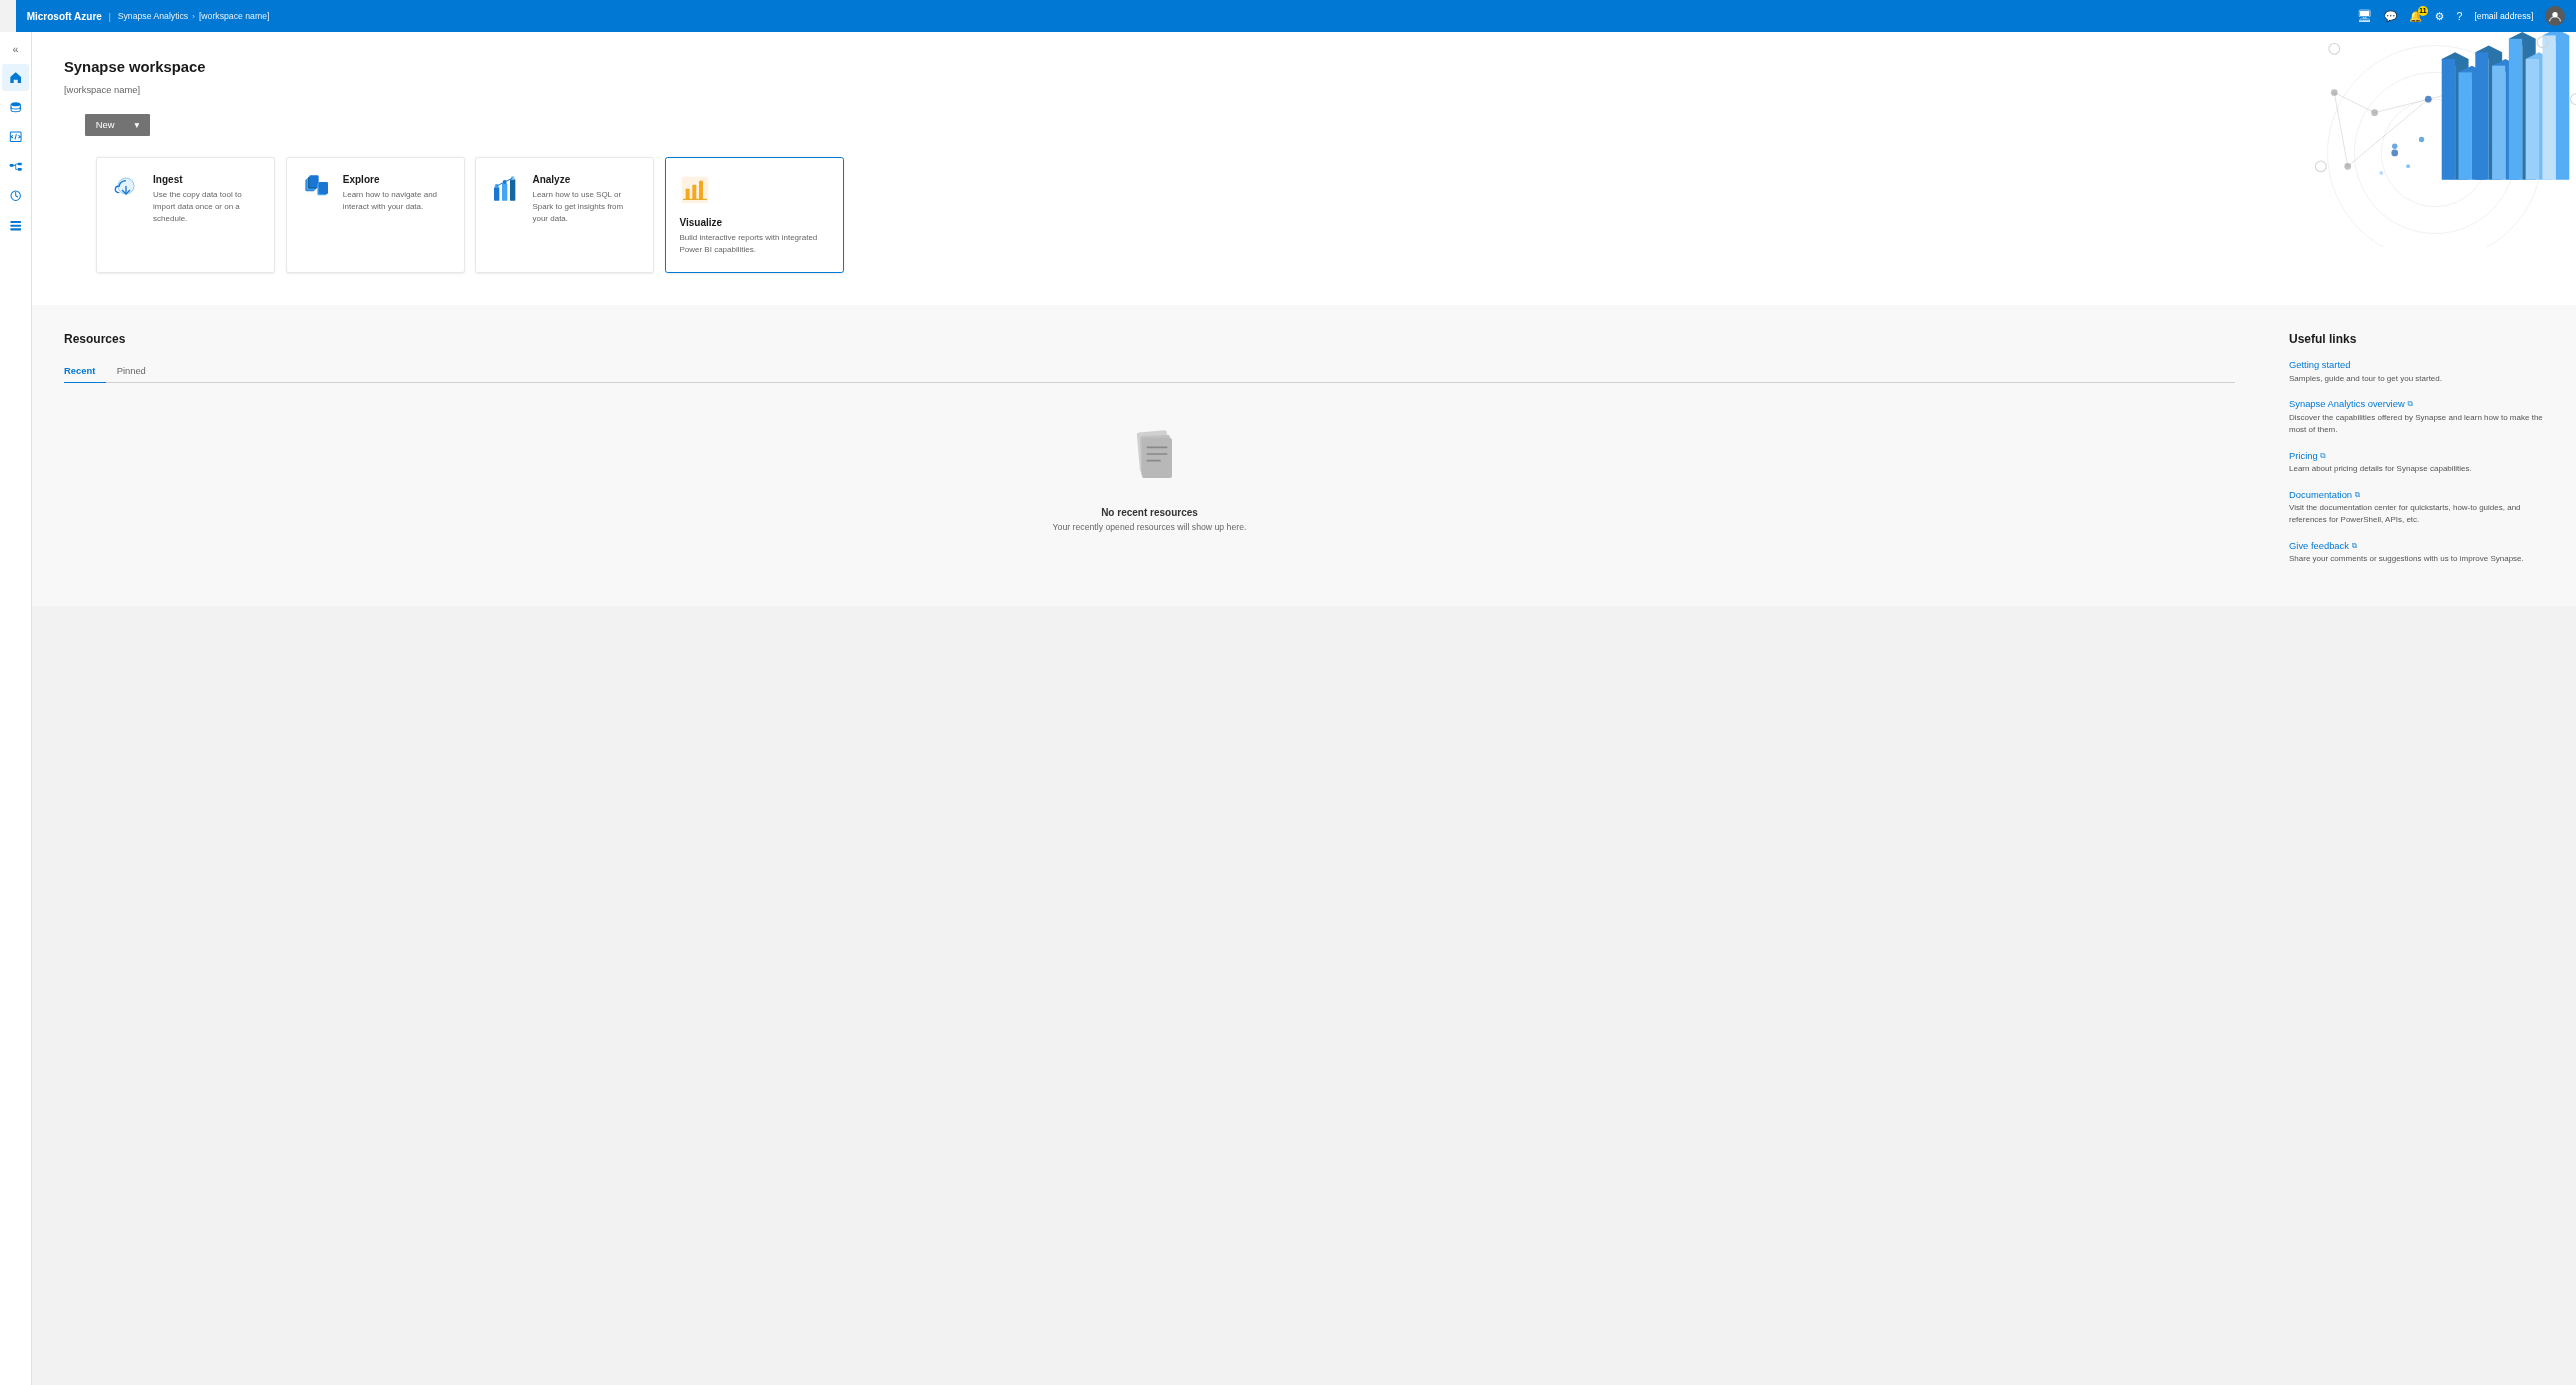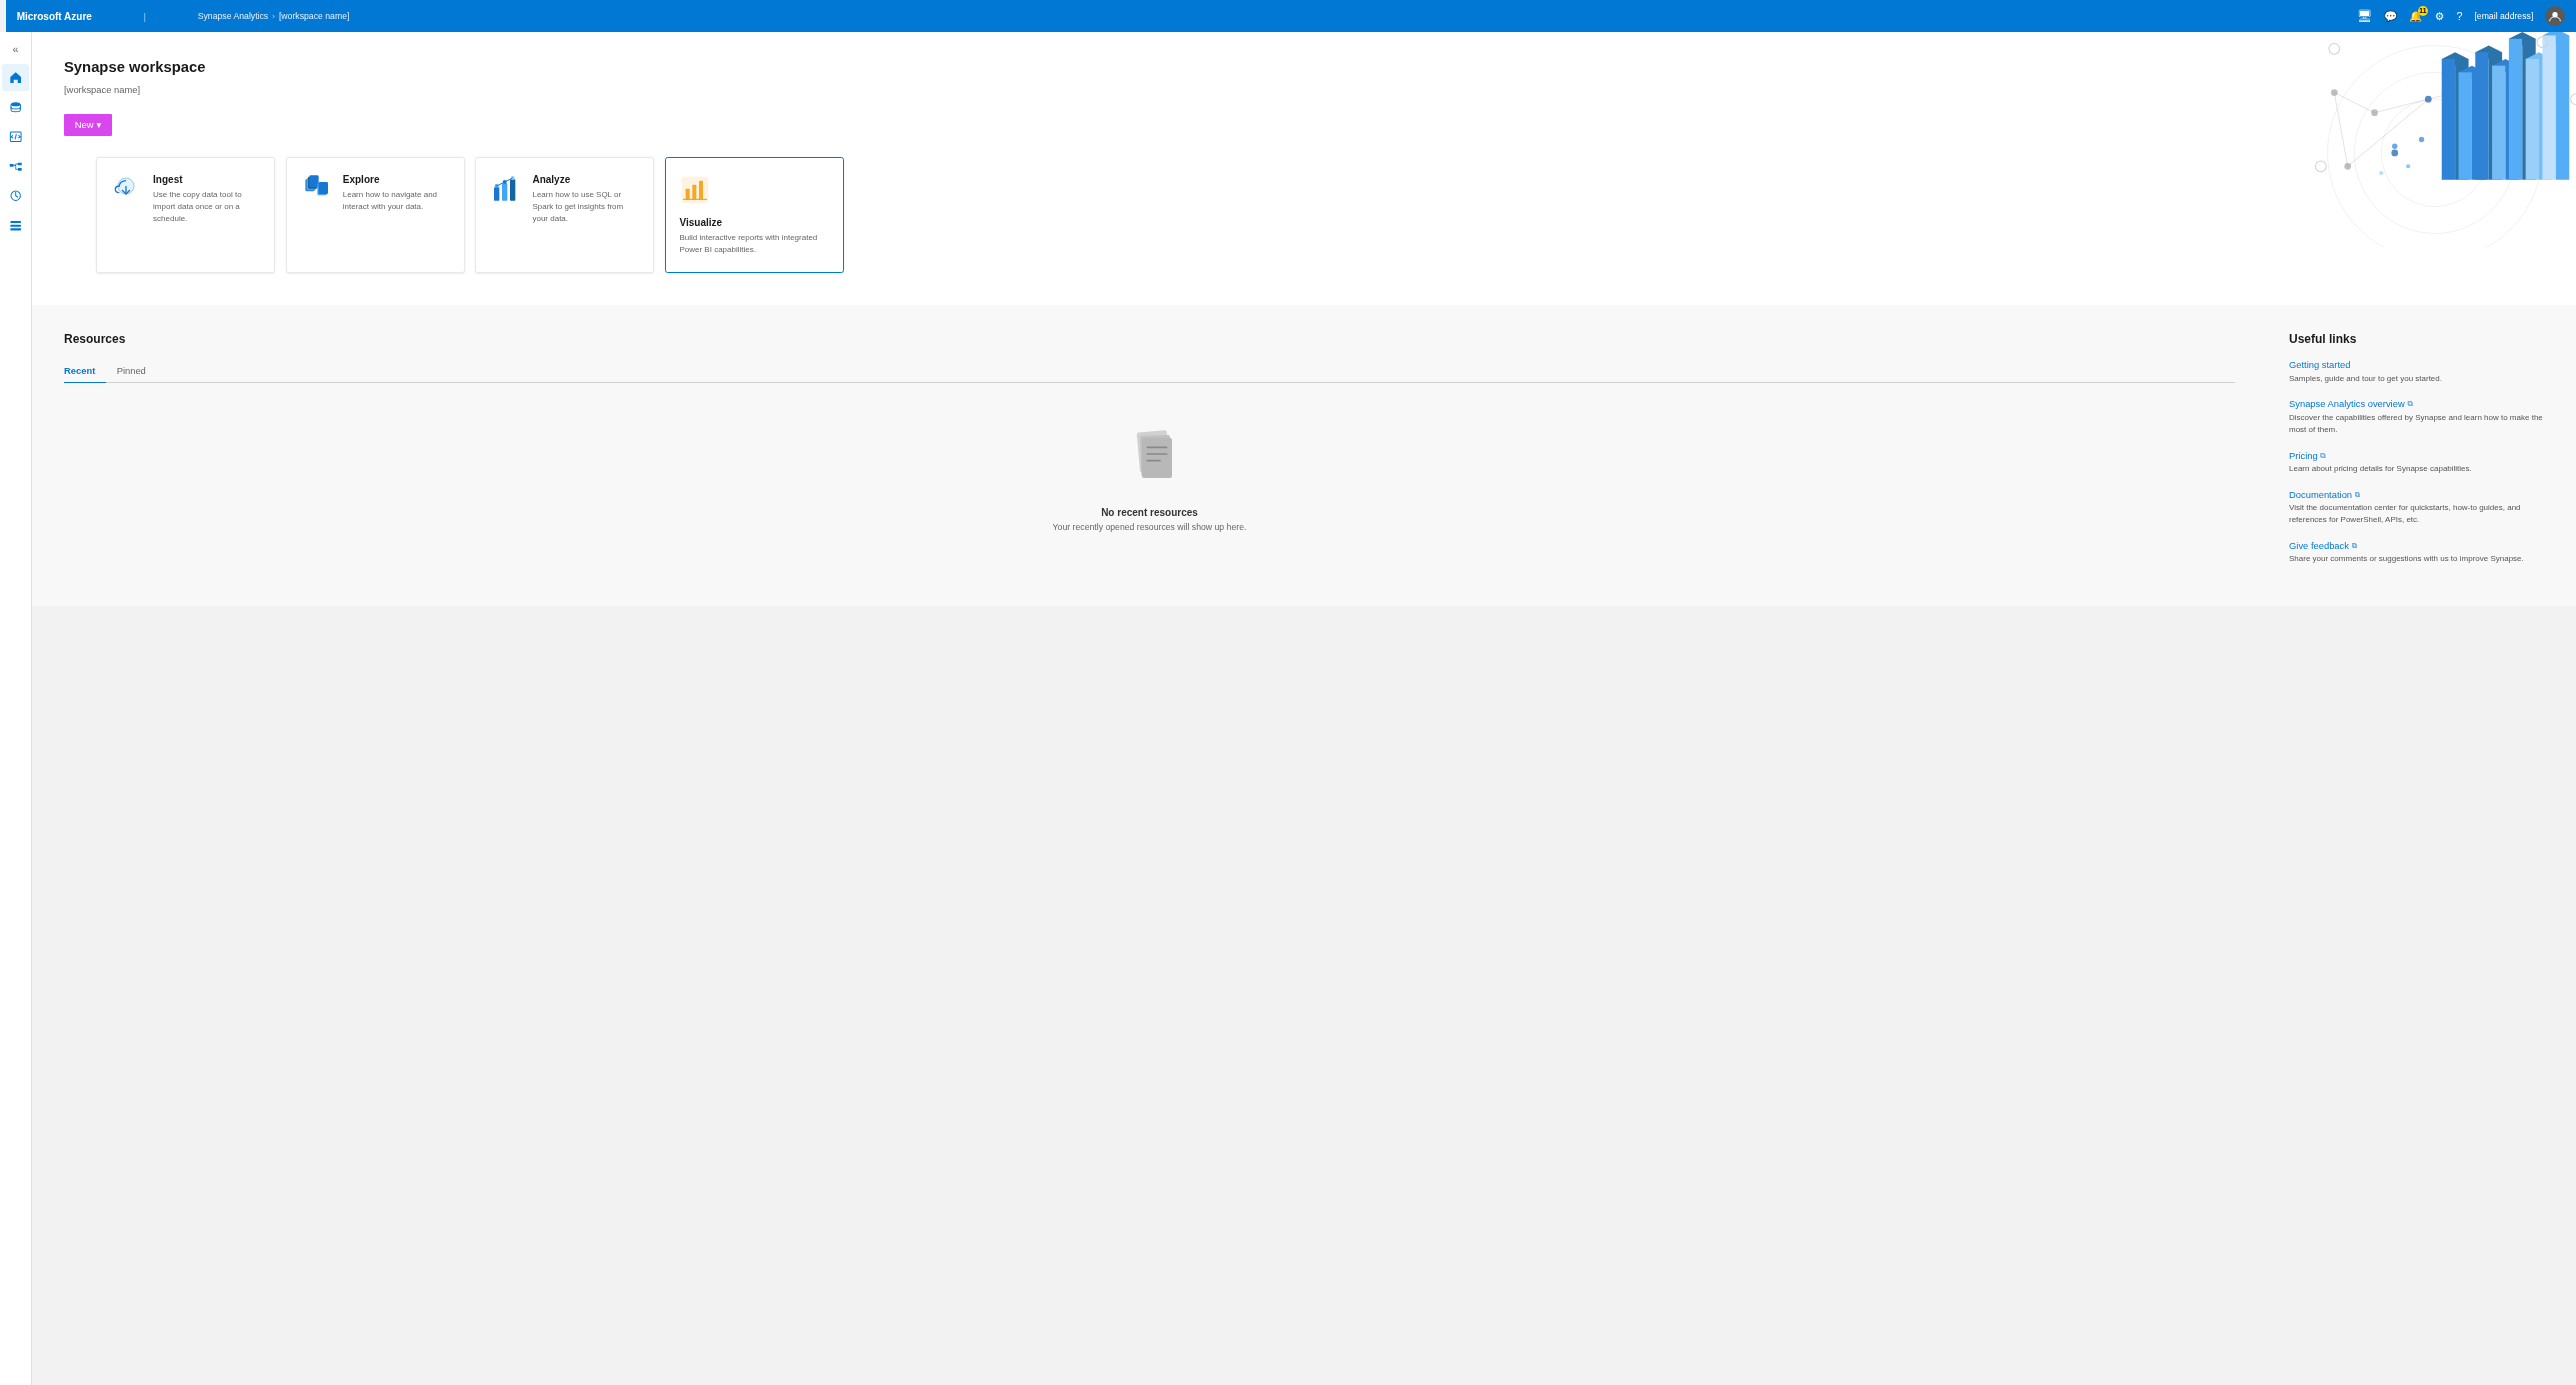--- a/index.html
+++ b/index.html
@@ -7,23 +7,22 @@
 
     
     .top-nav {
       background: #0078d4;
       height: 32px;
       display: flex;
       align-items: center;
       padding: 0 10.7px;
       color: white;
       position: fixed;
-      top: 0; left: 6px; right: 0;
+      top: 0; left: 16px; right: 0;
       z-index: 100;
-      gap: 45px;
     }
     .top-nav .brand { font-size: 10px; font-weight: 600; color: white; display: flex; align-items: center; gap: 2.7px; }
     .top-nav .separator { color: rgba(255,255,255,0.6); margin: 0 6.7px; font-size: 9.4px; }
     .top-nav .breadcrumb-section { display: flex; align-items: center; gap: 4px; font-size: 8.7px; color: rgba(255,255,255,0.9); }
     .top-nav .breadcrumb-arrow { color: rgba(255,255,255,0.7); font-size: 8px; }
     .top-nav .nav-right { margin-left: auto; display: flex; align-items: center; gap: 12px; }
     .top-nav .nav-icon { color: white; cursor: pointer; font-size: 10.7px; position: relative; }
     .top-nav .badge { background: #ffd700; color: #000; border-radius: 50%; width: 10.7px; height: 10.7px; font-size: 6.7px; display: flex; align-items: center; justify-content: center; position: absolute; top: -4px; right: -5.4px; font-weight: 700; }
     .top-nav .user-email { font-size: 8.7px; color: white; }
     .top-nav .user-avatar { width: 20px; height: 20px; border-radius: 50%; background: #5a5a5a; display: flex; align-items: center; justify-content: center; cursor: pointer; }
@@ -57,30 +56,31 @@
     .hero-section {
       background: white;
       padding: 27px 32px 32px 32px;
       position: relative;
       overflow: hidden;
       min-height: 215px;
     }
     .hero-title { font-size: 14.8px; font-weight: 600; color: #1a1a1a; margin-bottom: 9px; }
     .hero-subtitle { font-size: 9.4px; color: #666; margin-bottom: 19px; }
     .new-button {
-      background: #d946ef;
+      background: #737373;
       color: white;
       border: none;
       padding: 5.4px 10.7px;
       font-size: 9.4px;
       border-radius: 1.3px;
       cursor: pointer;
       display: flex;
       align-items: center;
-      gap: 3px;
+      gap: 20px;
+      margin-left: 21px;
     }
 
     
     .chart-decoration {
       position: absolute;
       right: 0; top: 0;
       width: 282px; height: 215px;
       overflow: hidden;
       opacity: 0.9;
     }

